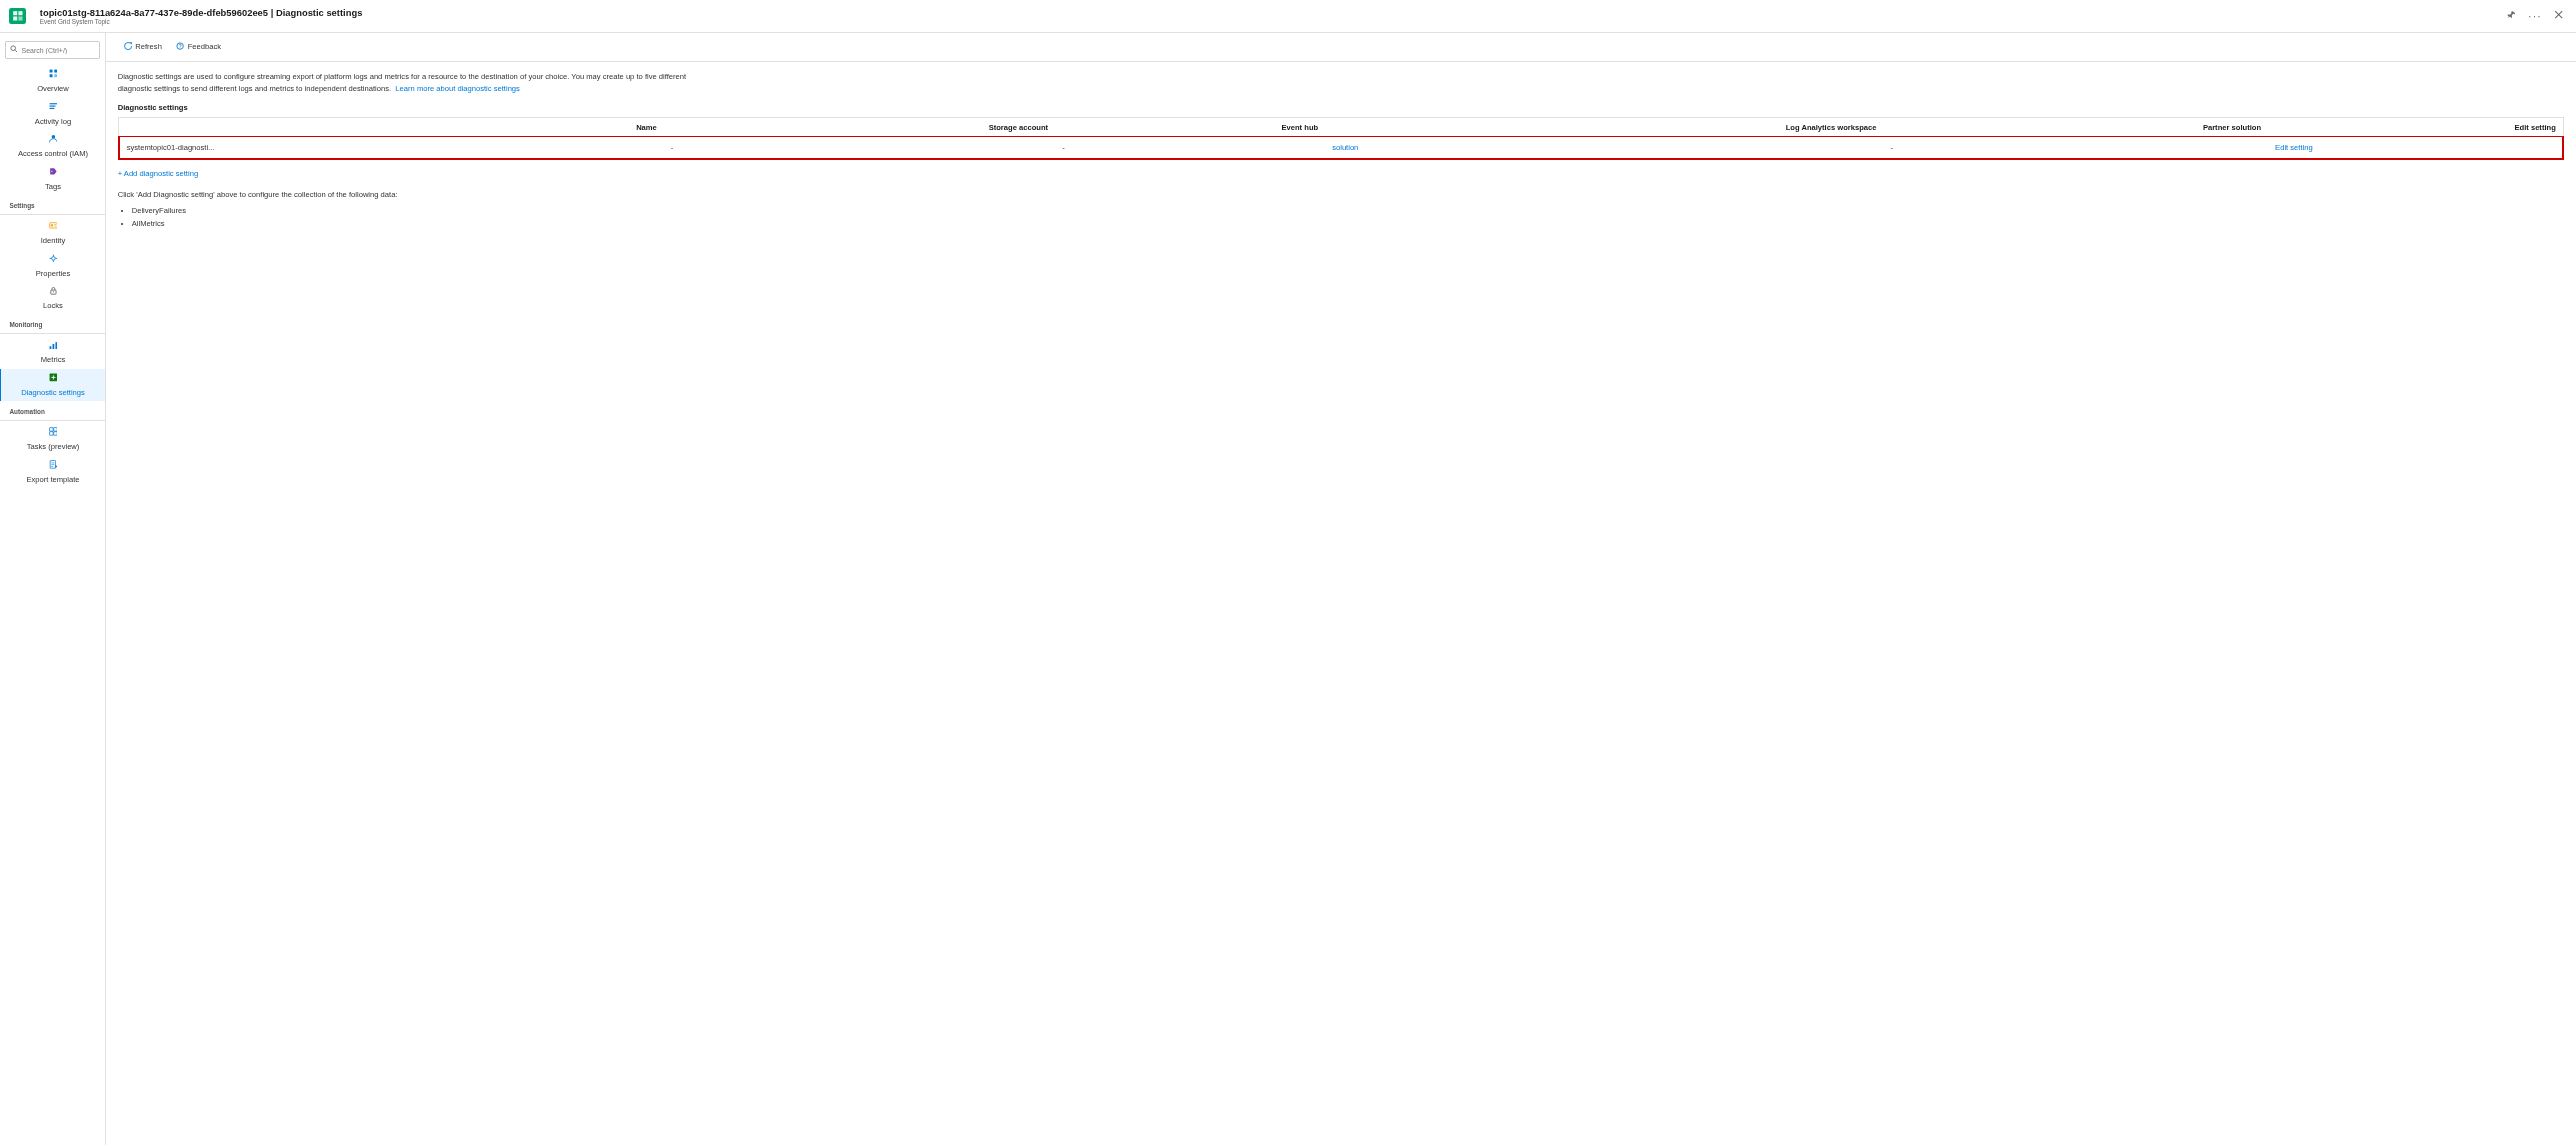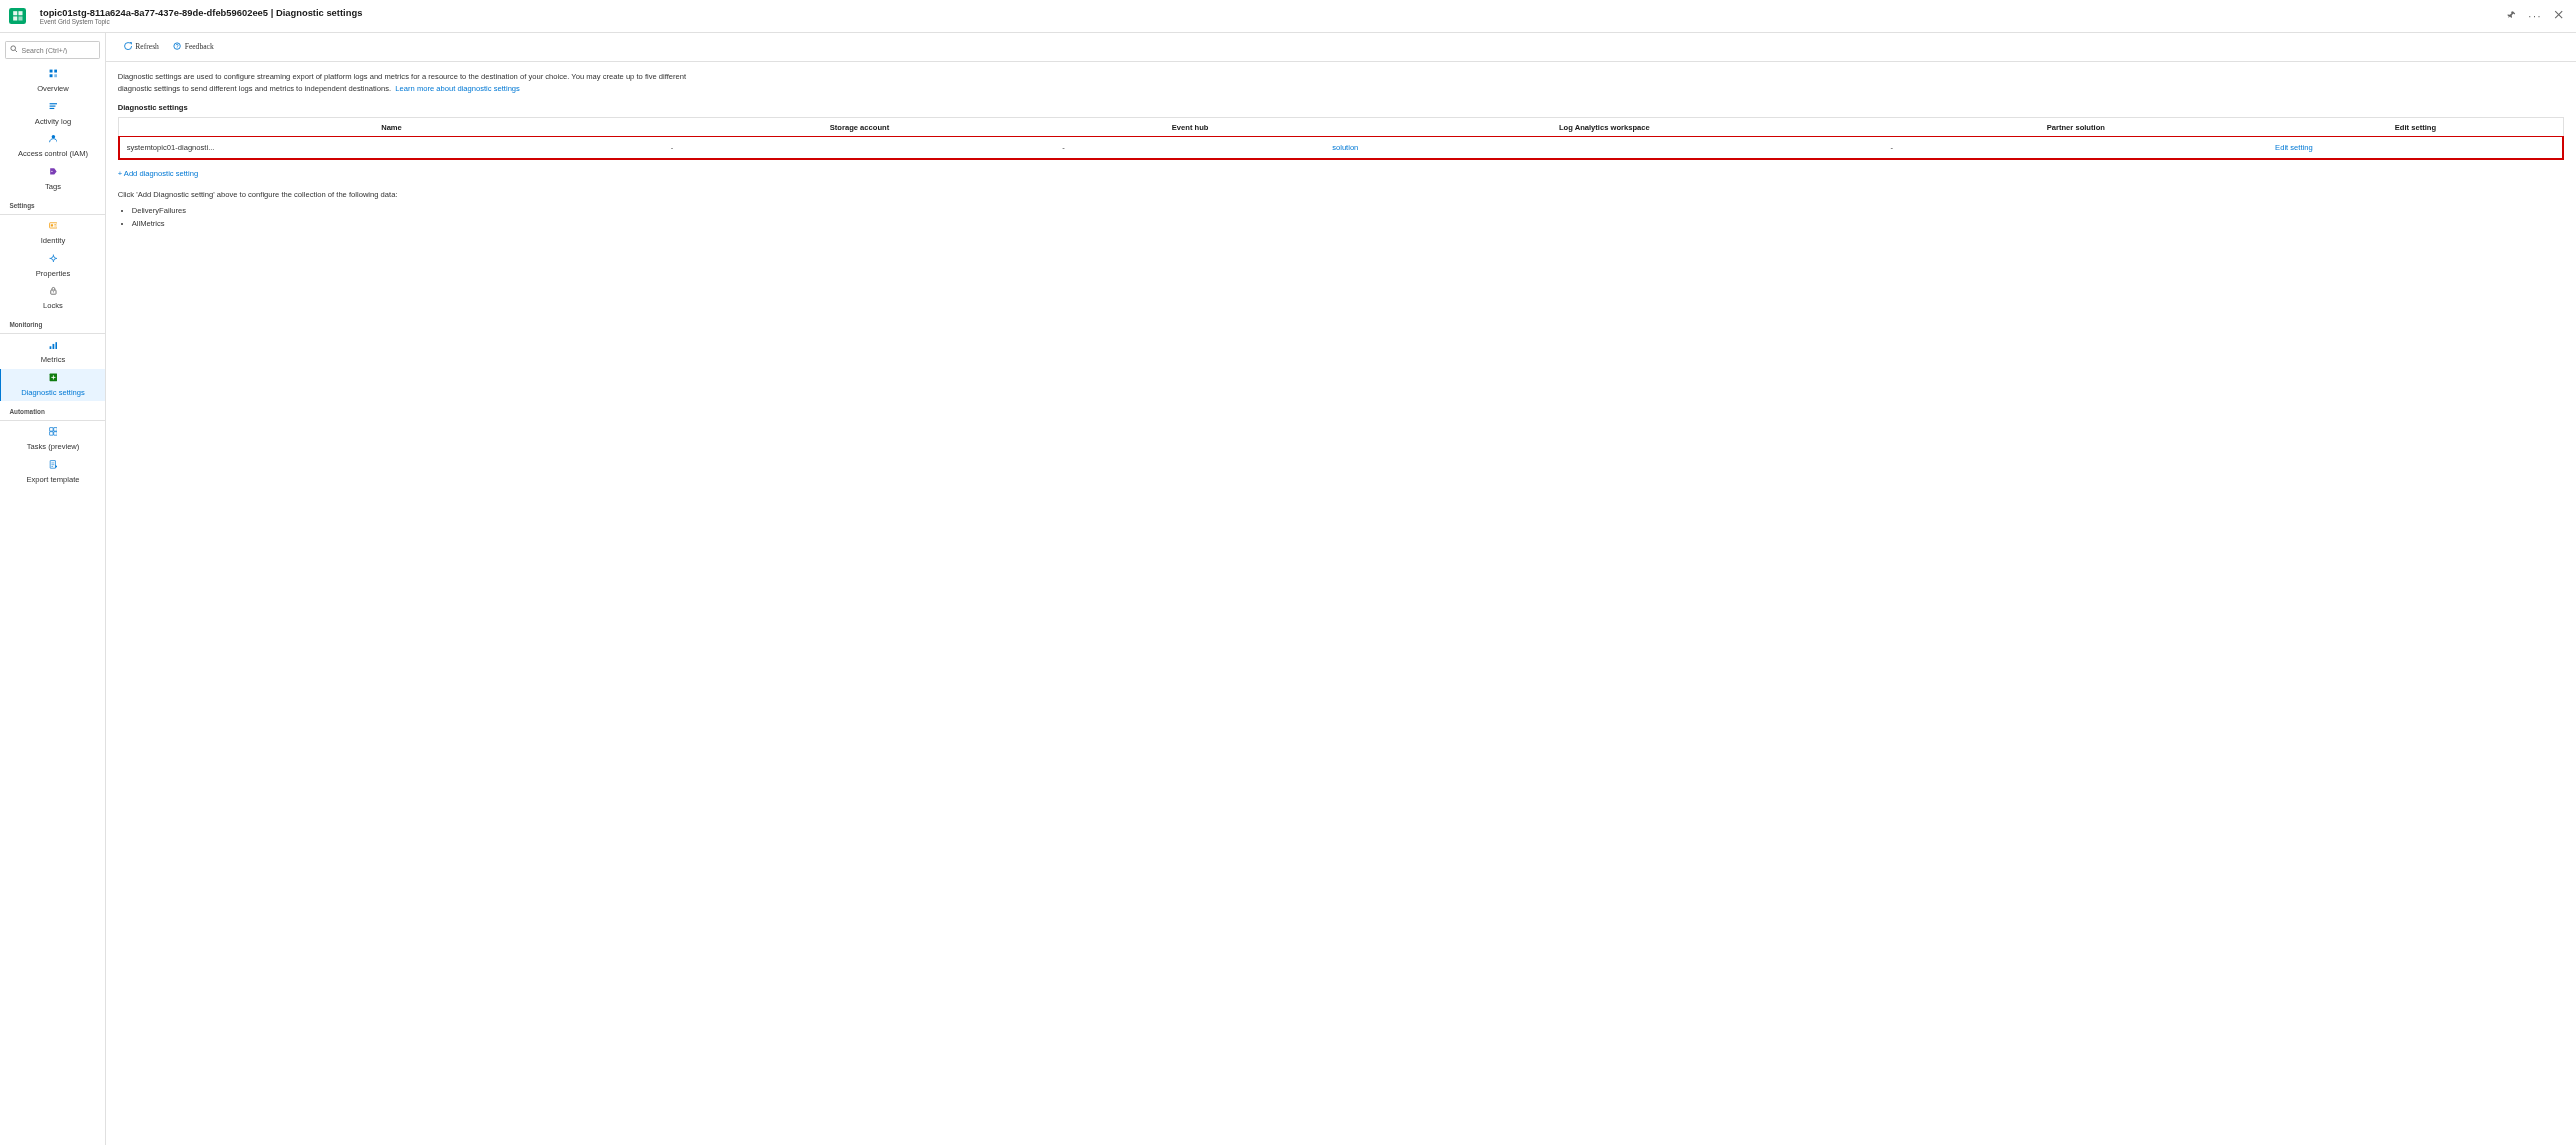--- a/index.html
+++ b/index.html
@@ -127,21 +127,20 @@
       gap: 2.3px;
       border-bottom: 0.6px solid #e0e0e0;
     }
     .toolbar-btn {
       display: flex; align-items: center; gap: 3.5px;
       background: none; border: none; cursor: pointer;
       padding: 2.9px 5.9px;
       font-size: 7.6px;
       color: #333;
       border-radius: 1.2px;
-      font-family: Liberation Serif, serif;
     }
     .toolbar-icon { font-size: 8.2px; color: #0078d4; }
 
     .content-body { padding: 9.4px 11.7px; }
 
     .description-text {
       font-size: 7.6px;
       color: #333;
       line-height: 1.5;
       max-width: 585px;
@@ -161,21 +160,21 @@
     .diag-table-wrapper {
       border: 0.6px solid #e0e0e0;
       margin-bottom: 7px;
     }
     .diag-table {
       width: 100%;
       border-collapse: collapse;
       font-size: 7.6px;
     }
     .diag-table th {
-      text-align: center;
+      text-align: right;
       padding: 4.7px 7px;
       font-weight: 600;
       color: #1a1a1a;
       border-bottom: 0.6px solid #e0e0e0;
       background: #fff;
     }
     .diag-table td {
       padding: 5.9px 7px;
       color: #333;
       vertical-align: middle;

